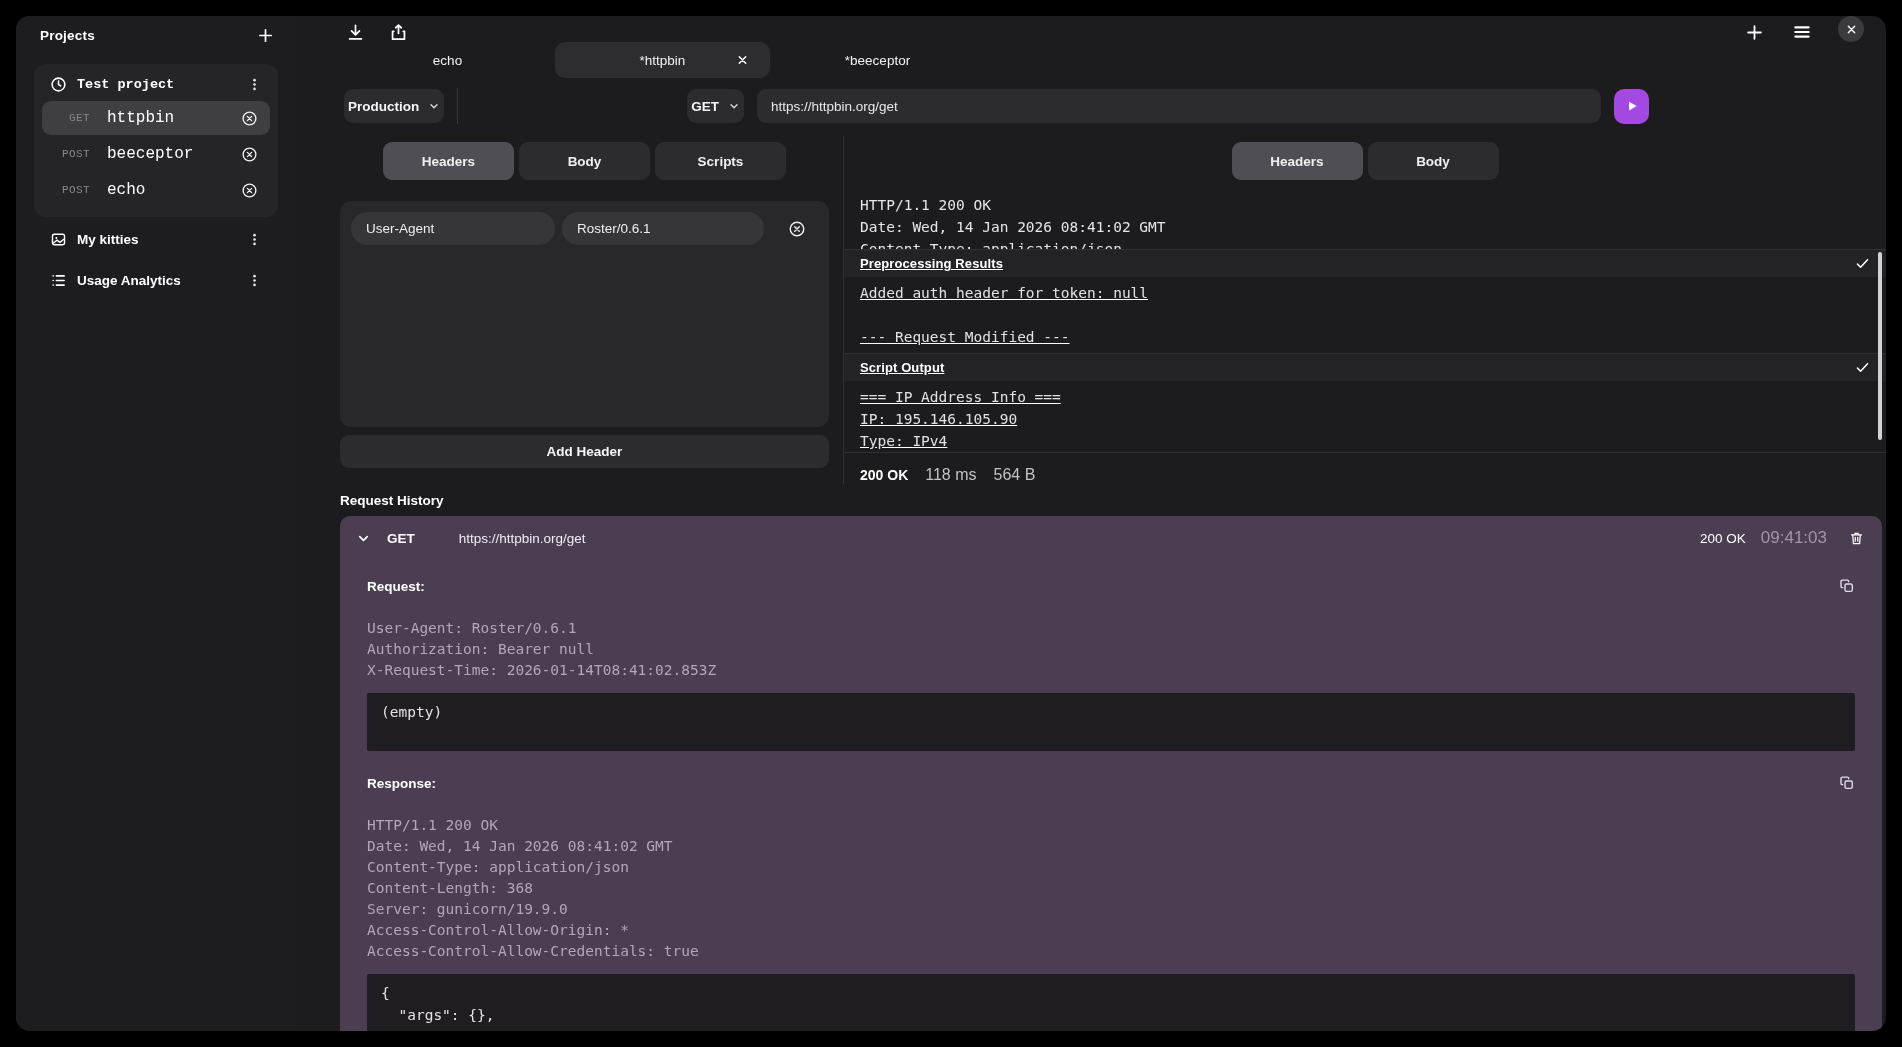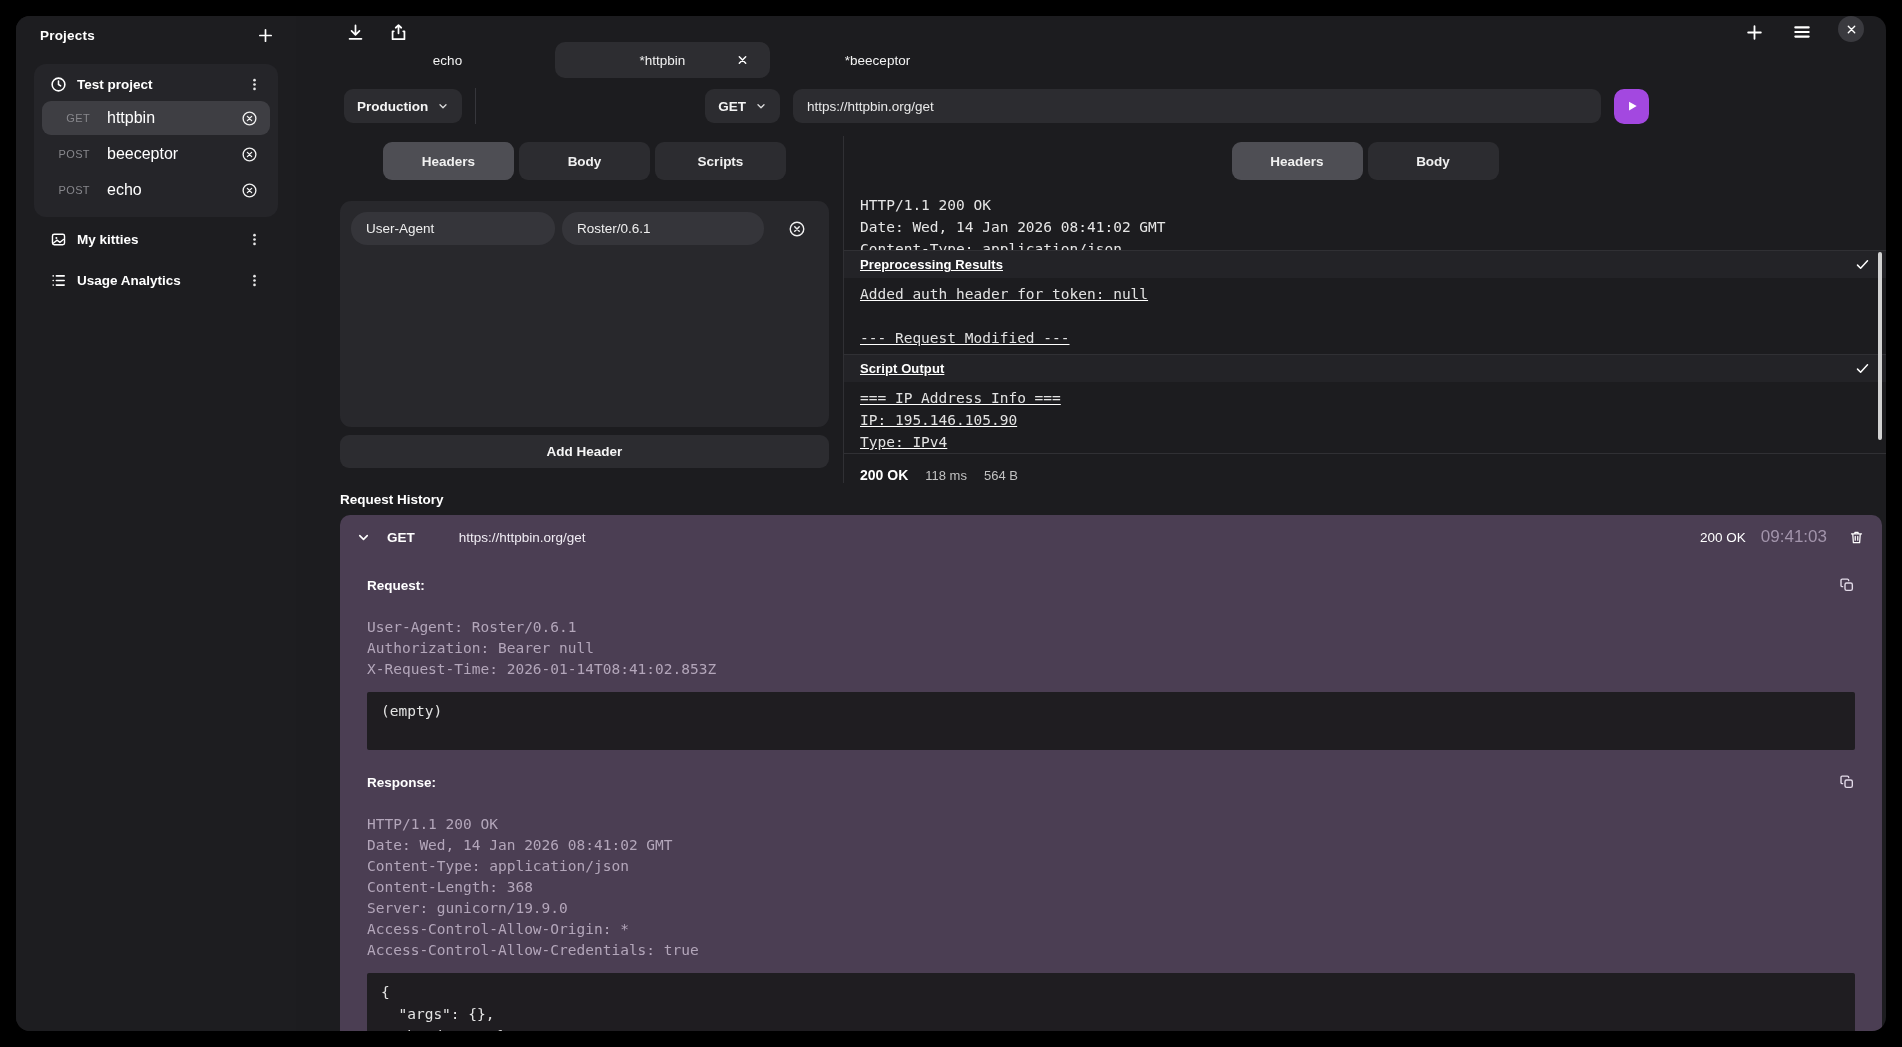--- a/index.html
+++ b/index.html
@@ -8,21 +8,21 @@
     position:absolute; left:16px; top:16px; width:1870px; height:1015px;
     background:#1c1c1f; border-radius:14px; overflow:hidden; display:flex; color:#fff;
   }
   svg { display:block; }
 
   
   .sidebar { width:280px; flex:0 0 280px; padding-top:4px; background:#1d1d20; }
   .sidebar-header { display:flex; align-items:center; padding:0 22px 0 24px; height:30px; }
   .sidebar-title { font-size:13.5px; font-weight:bold; letter-spacing:.2px; }
   .sidebar-header .spacer { flex:1; }
-  .group { margin:14px 18px 0 18px; background:#252529; border-radius:12px; padding:10px 8px 10px 8px; }
+  .group { margin:14px 18px 0 18px; background:#252529; border-radius:12px; padding:10px 8px 10px 8px;font-family:Liberation Mono, monospace; }
   .group-header { display:flex; align-items:center; padding:2px 8px 6px 8px; }
   .group-header .gname { font-size:13.5px; font-weight:bold; margin-left:10px; }
   .group-header .spacer { flex:1; }
   .req-item { display:flex; align-items:center; height:34px; border-radius:9px; padding:0 12px 0 12px; margin-top:2px; }
   .req-item.selected { background:#3e3e43; }
   .req-method { width:36px; text-align:right; font-size:11px; color:#87878c; letter-spacing:.4px; }
   .req-name { font-size:16px; margin-left:17px; }
   .req-item .spacer { flex:1; }
   .flat-group { margin:4px 18px 0 18px; display:flex; align-items:center; padding:10px 16px; }
   .flat-group .gname { font-size:13.5px; font-weight:bold; margin-left:10px; }
@@ -36,21 +36,21 @@
   .toolbar .spacer { flex:1; }
   .toolbar .ricon { margin-left:28px; color:#fff; }
   .winclose { width:26px; height:26px; border-radius:50%; background:#3a3a3f; display:flex; align-items:center; justify-content:center; margin-left:26px; }
 
   .tabstrip { height:44px; display:flex; align-items:center; padding-left:44px; }
   .doc-tab { width:215px; height:36px; display:flex; align-items:center; justify-content:center; font-size:13.5px; color:#f2f2f2; border-radius:10px; position:relative; }
   .doc-tab.active { background:#2d2d31; }
   .doc-tab .tabclose { position:absolute; right:22px; top:50%; transform:translateY(-50%); color:#fff; }
 
   .requestbar { height:52px; display:flex; align-items:center; padding:10px 237px 0 48px; }
-  .btn { background:#2c2c30; border-radius:9px; height:34px; display:flex; align-items:center; font-size:13.5px; font-weight:bold; color:#f5f5f5; padding:0 13px; }
+  .btn { background:#2c2c30; border-radius:9px; height:34px; display:flex; align-items:center; font-size:13.5px; font-weight:bold; color:#f5f5f5; padding:0 4px; }
   .btn .chev { margin-left:9px; color:#ddd; }
   .vdivider { width:1px; height:36px; background:#36363b; margin-left:13px; }
   .method-btn { margin-left:229px; }
   .url-input { flex:1; margin-left:13px; background:#2c2c30; border:none; outline:none; border-radius:9px; height:34px; color:#e9e9e9; font-size:13.5px; padding:0 14px; font-family:"Liberation Sans",sans-serif; }
   .play-btn { width:35px; height:35px; border-radius:10px; margin-left:13px; display:flex; align-items:center; justify-content:center; }
 
   .split { display:flex; height:348px; margin-top:12px; }
   .left-pane { width:548px; flex:0 0 548px; border-right:1px solid #303034; display:flex; flex-direction:column; padding:0 14px 0 44px; }
   .seg-tabs { display:flex; justify-content:center; gap:5px; margin-top:6px; }
   .seg-tab { width:131px; height:38px; border-radius:9px; background:#2c2c30; display:flex; align-items:center; justify-content:center; font-size:13.5px; font-weight:bold; color:#f0f0f0; }
@@ -70,21 +70,21 @@
   .raw-headers { margin-top:8px; padding:6px 16px 0 16px; height:62px; overflow:hidden; font-size:14.5px; line-height:22px; color:#e6e6e6; white-space:pre; }
   .panel { border-top:1px solid #303034;text-decoration:underline; }
   .panel-head { height:27px; background:#232327; display:flex; align-items:center; padding:0 16px; }
   .panel-title { font-size:13px; font-weight:bold; letter-spacing:.1px; }
   .panel-head .spacer { flex:1; }
   .panel-body { background:#1c1c1f; overflow:hidden; padding:5px 16px 0 16px; font-size:14.5px; line-height:22px; color:#e2e2e2; white-space:pre; }
   .pre-body { height:76px; }
   .script-body { height:72px; border-bottom:1px solid #303034; }
   .status-row { display:flex; align-items:baseline; gap:17px; padding:13px 16px 0 16px; }
   .status-code { font-size:14px; font-weight:bold; }
-  .status-meta { font-size:13px; color:#c2c2c2; }
+  .status-meta { font-size:16px; color:#c2c2c2; }
   .v-scrollbar { position:absolute; right:4px; top:116px; width:4px; height:188px; border-radius:2px; background:#d2d2d2; }
 
   
   .history { margin-top:4px; padding:0 4px 0 44px; flex:1; display:flex; flex-direction:column; }
   .history-title { font-size:13.5px; font-weight:bold; height:24px; display:flex; align-items:center; }
   .history-card { margin-top:4px; border-radius:10px 10px 0 0; flex:1; }
   .hc-head { height:44px; display:flex; align-items:center; padding:0 18px 0 16px; }
   .hc-chevron { color:#fff; }
   .hc-method { font-size:13.5px; font-weight:bold; margin-left:16px; }
   .hc-url { font-size:13.5px; margin-left:44px; color:#f0ecf3; }

